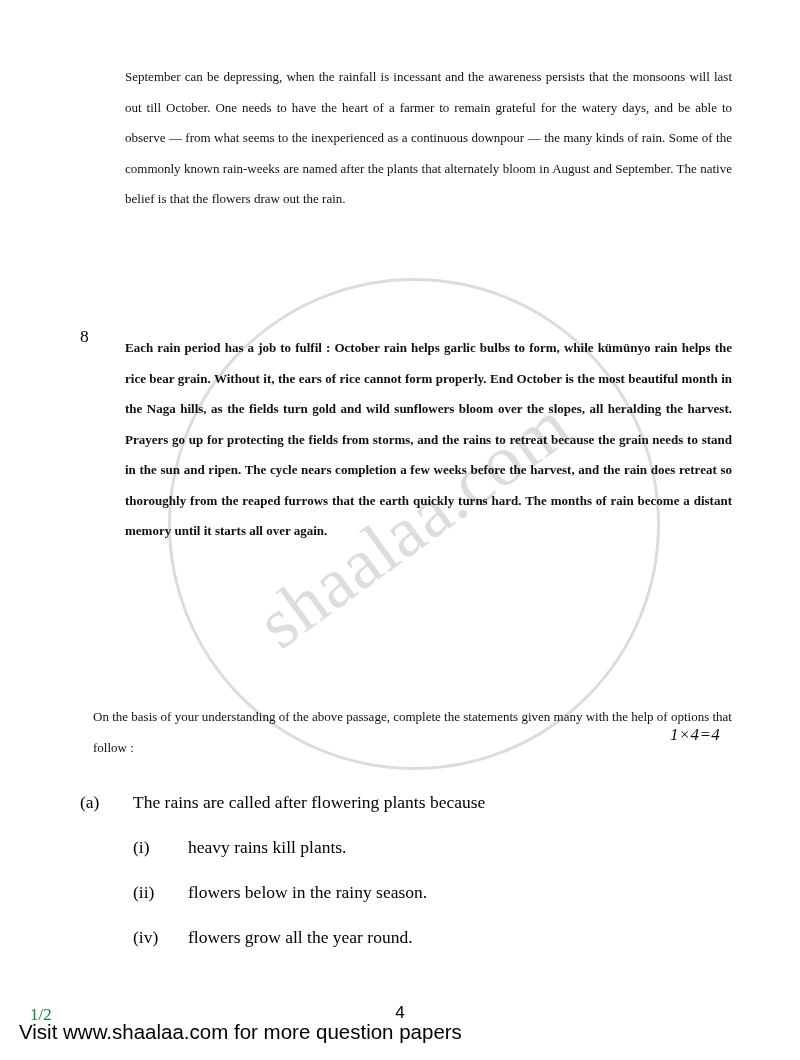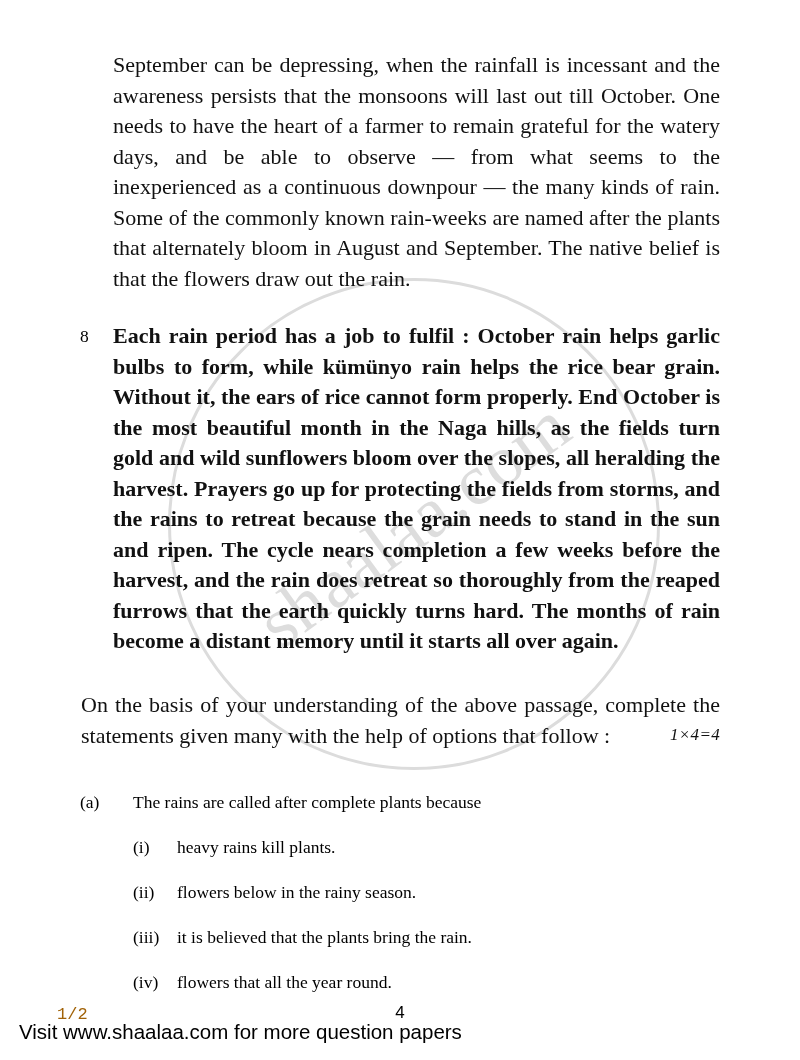--- a/index.html
+++ b/index.html
@@ -70,23 +70,23 @@
 
   .para-num {
     position: absolute;
     left: 80px;
     font-size: 17.5px;
     line-height: 30.5px;
     color: #000;
   }
 
   p.body-text {
-    margin: 0;
+    margin: 12px;
     padding: 0;
-    font-size: 22px;
+    font-size: 13px;
     line-height: 30.5px;
     text-align: justify;
     text-justify: inter-word;
     color: #111111;
   }
 
   
   #para-intro {
     position: absolute;
     left: 113px;
@@ -166,35 +166,34 @@
   }
   .opt-label {
     position: absolute;
     left: 133px;
     top: 0;
     font-size: 17.5px;
     line-height: 24px;
   }
   .opt-text {
     position: absolute;
-    left: 177px;
+    left: 188px;
     top: 0;
     font-size: 17.5px;
     line-height: 24px;
     width: 530px;
   }
   #page-indicator {
     position: absolute;
     left: 30px;
     top: 1005px;
-    font-family: Liberation Mono, monospace;
+    font-family: Liberation Serif, serif;
     font-size: 17px;
-    color: #a16207;
+    color: #15803d;
     z-index: 4;
-    margin-left: 27px;
   }
   #page-number {
     position: absolute;
     left: 0;
     top: 1003px;
     width: 800px;
     text-align: center;
     font-family: "Liberation Sans", "DejaVu Sans", sans-serif;
     font-size: 17px;
     color: #000;
@@ -232,41 +231,37 @@
 
     <div id="instruction-wrap" class="para-block">
       <p id="instruction" class="body-text">On the basis of your understanding of the above passage, complete the statements given many with the help of options that follow :</p>
       <span id="marks">1×4=4</span>
     </div>
 
     <div id="questions">
 
       <div class="q-row">
         <span class="q-label">(a)</span>
-        <span class="q-text">The rains are called after complete plants because</span>
+        <span class="q-text">The rains are called after flowering plants because</span>
       </div>
 
       <div class="opt-row">
         <span class="opt-label">(i)</span>
         <span class="opt-text">heavy rains kill plants.</span>
       </div>
 
       <div class="opt-row">
         <span class="opt-label">(ii)</span>
         <span class="opt-text">flowers below in the rainy season.</span>
       </div>
 
-      <div class="opt-row">
-        <span class="opt-label">(iii)</span>
-        <span class="opt-text">it is believed that the plants bring the rain.</span>
-      </div>
 
       <div class="opt-row">
         <span class="opt-label">(iv)</span>
-        <span class="opt-text">flowers that all the year round.</span>
+        <span class="opt-text">flowers grow all the year round.</span>
       </div>
 
     </div>
   </div>
 
   <div id="page-indicator">1/2</div>
 
   <div id="page-number">4</div>
 
   <div id="footer-note">Visit www.shaalaa.com for more question papers</div>

